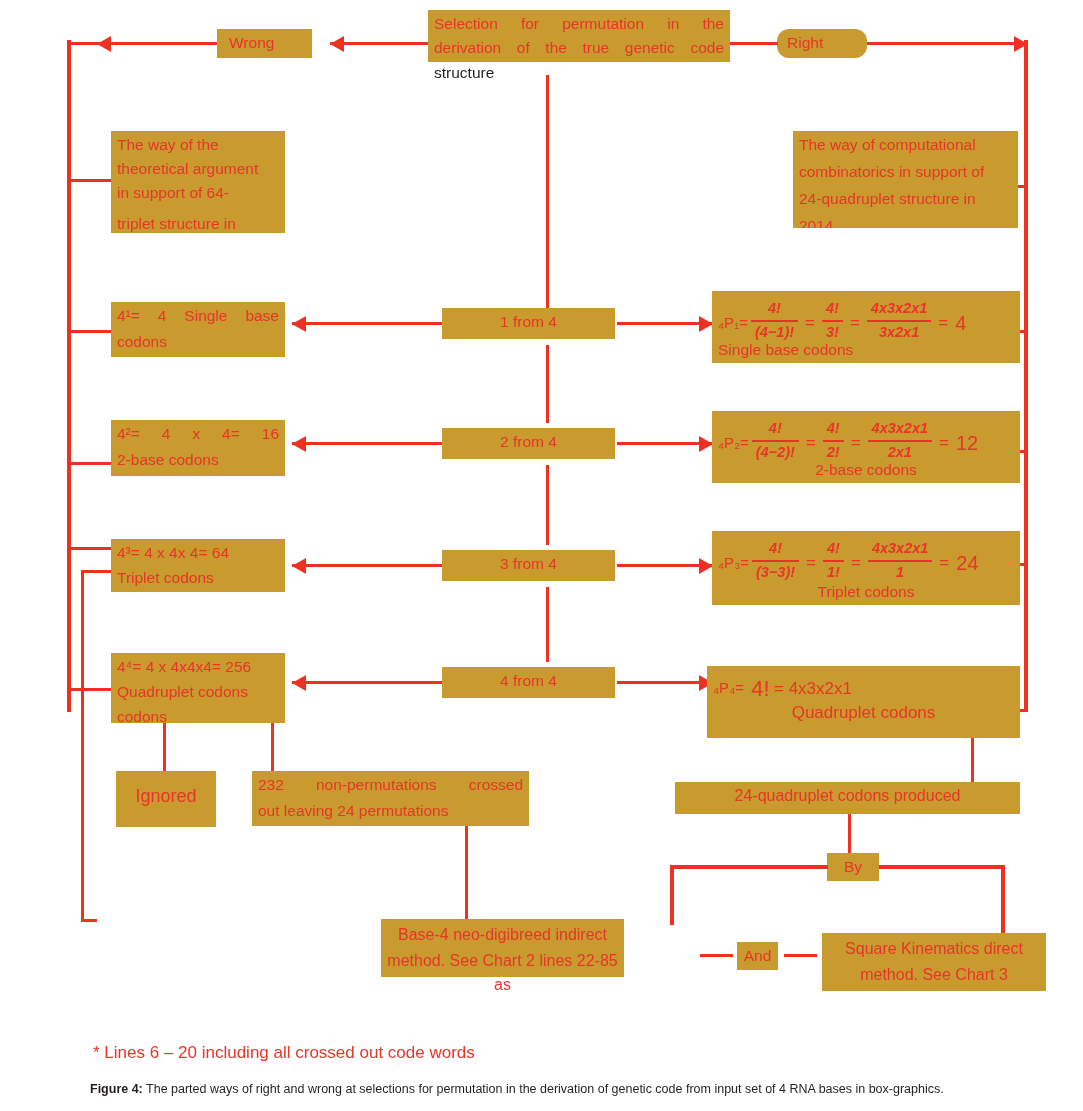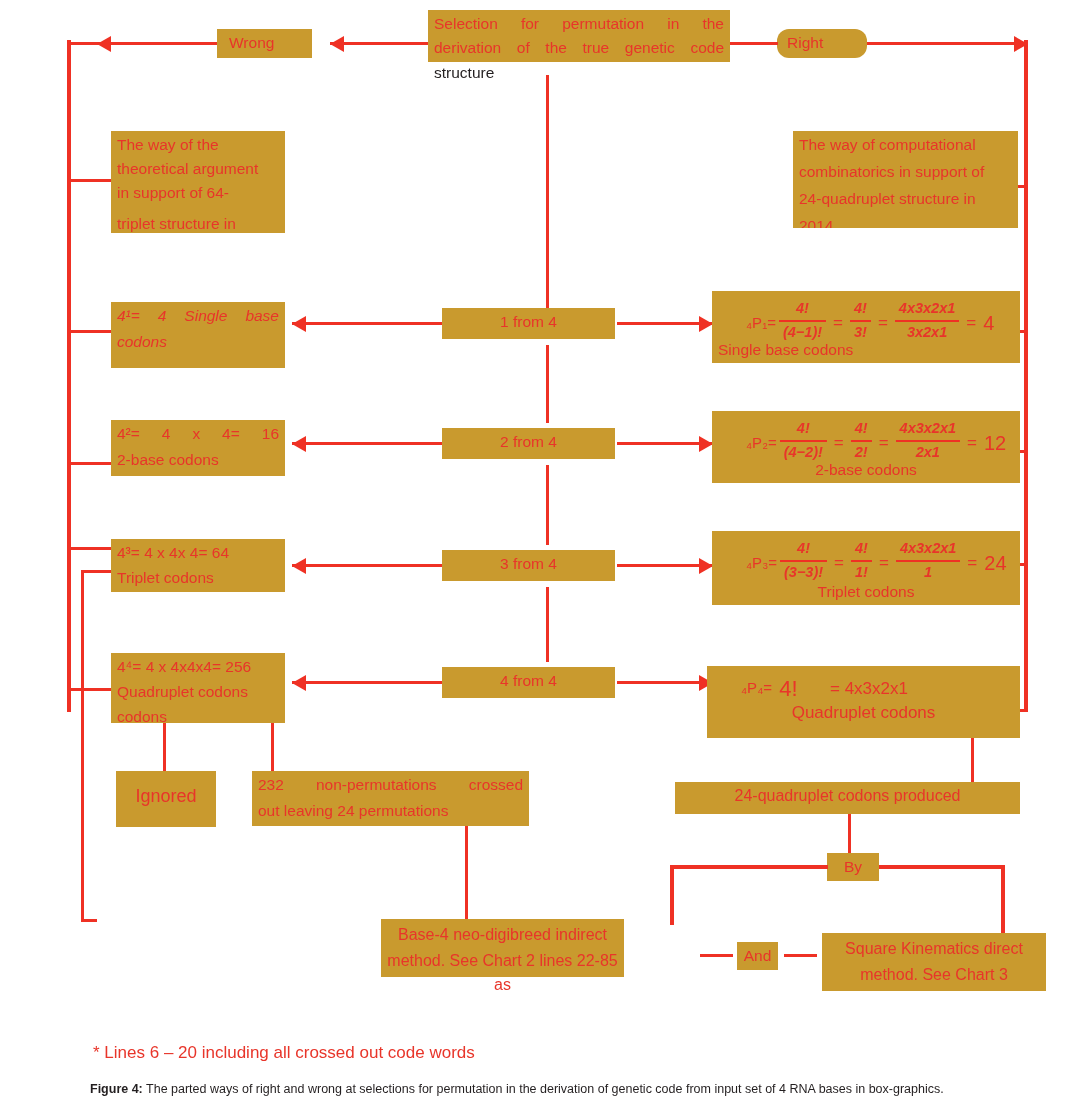--- a/index.html
+++ b/index.html
@@ -42,21 +42,21 @@
   .arw{position:absolute;width:0;height:0;}
   .arw-l{border-top:8px solid transparent;border-bottom:8px solid transparent;border-right:14px solid #ef3124;}
   .arw-r{border-top:8px solid transparent;border-bottom:8px solid transparent;border-left:14px solid #ef3124;}
 
   
   .frm{display:inline-block;vertical-align:middle;font-size:15.5px;}
   .frac{display:inline-block;vertical-align:middle;text-align:center;margin:0 3px;position:relative;top:-2px;}
   .frac .num{display:block;padding:0 4px;font-style:italic;font-weight:bold;font-size:14.5px;}
   .frac .den{display:block;border-top:2.5px solid #ef3124;padding:0 4px;font-style:italic;font-weight:bold;font-size:14.5px;}
   .op{display:inline-block;vertical-align:middle;padding:0 4px;font-size:17px;}
-  .lead{display:inline-block;vertical-align:middle;font-size:15px;margin-left:28px;}
+  .lead{display:inline-block;vertical-align:middle;font-size:15px;}
   .res{display:inline-block;vertical-align:middle;font-size:20px;padding-left:3px;}
 
   
   .ovf{position:absolute;left:0;right:0;padding:2px 6px;box-sizing:border-box;color:#e8352a;}
   .ovf-dark{color:#231f20;background:#ffffff;}
 
   
   .footnote{
     position:absolute;left:93px;top:1043px;
     color:#e8352a;font-size:17px;
@@ -134,21 +134,21 @@
   </div>
 
   <div class="box" style="left:442px;top:308px;width:173px;height:31px;">
     <div class="inner ctr">1 from 4</div>
   </div>
   <div class="ln h" style="left:292px;top:322px;width:150px;"></div>
   <div class="arw arw-l" style="left:292px;top:316px;"></div>
   <div class="ln h" style="left:617px;top:322px;width:95px;"></div>
   <div class="arw arw-r" style="left:699px;top:316px;"></div>
 
-  <div class="box" style="left:111px;top:302px;width:174px;height:66px;font-style:italic;">
+  <div class="box" style="left:111px;top:302px;width:174px;height:55px;">
     <div class="inner just">4¹=  4  Single  base</div>
     <div class="inner" style="top:26px;">codons</div>
   </div>
 
   <div class="box" style="left:712px;top:291px;width:308px;height:72px;">
     <div class="inner frm" style="padding-top:9px;white-space:nowrap;">
       <span class="lead">₄P₁=</span><span class="frac"><span class="num">4!</span><span class="den">(4−1)!</span></span><span class="op">=</span><span class="frac"><span class="num">4!</span><span class="den">3!</span></span><span class="op">=</span><span class="frac"><span class="num">4x3x2x1</span><span class="den">3x2x1</span></span><span class="op">=</span><span class="res">4</span>
     </div>
     <div class="inner" style="top:45px;">Single base codons</div>
   </div>

